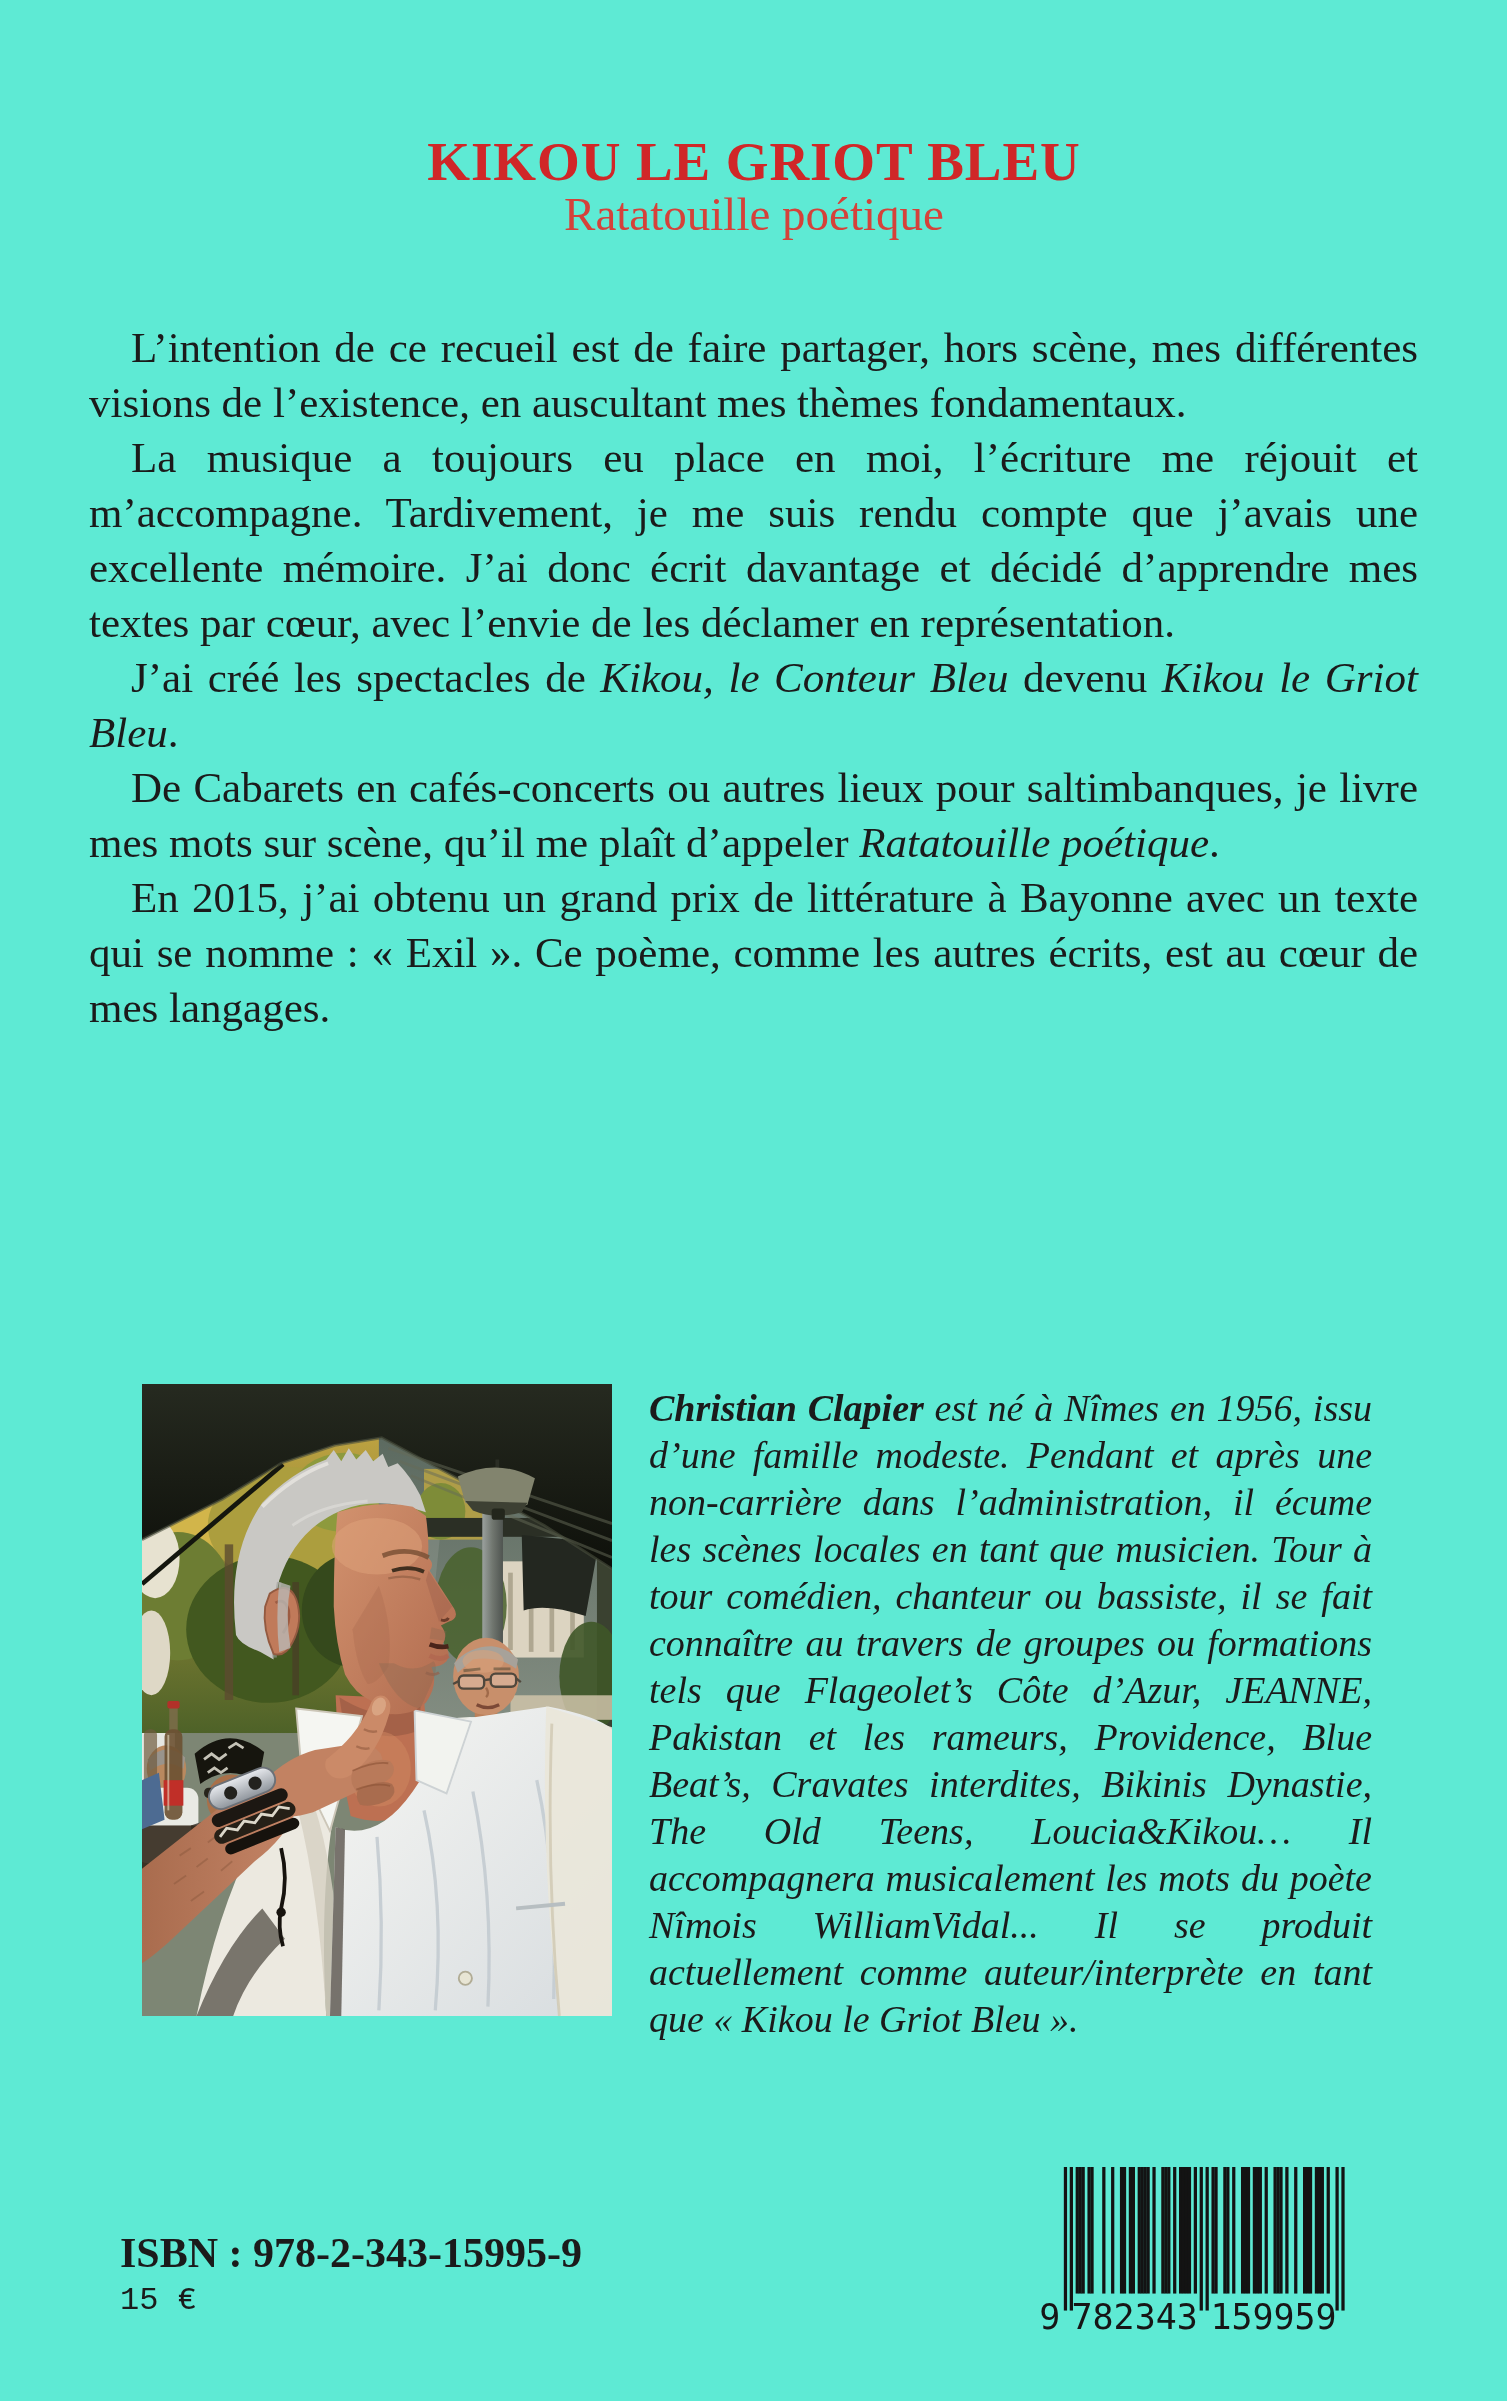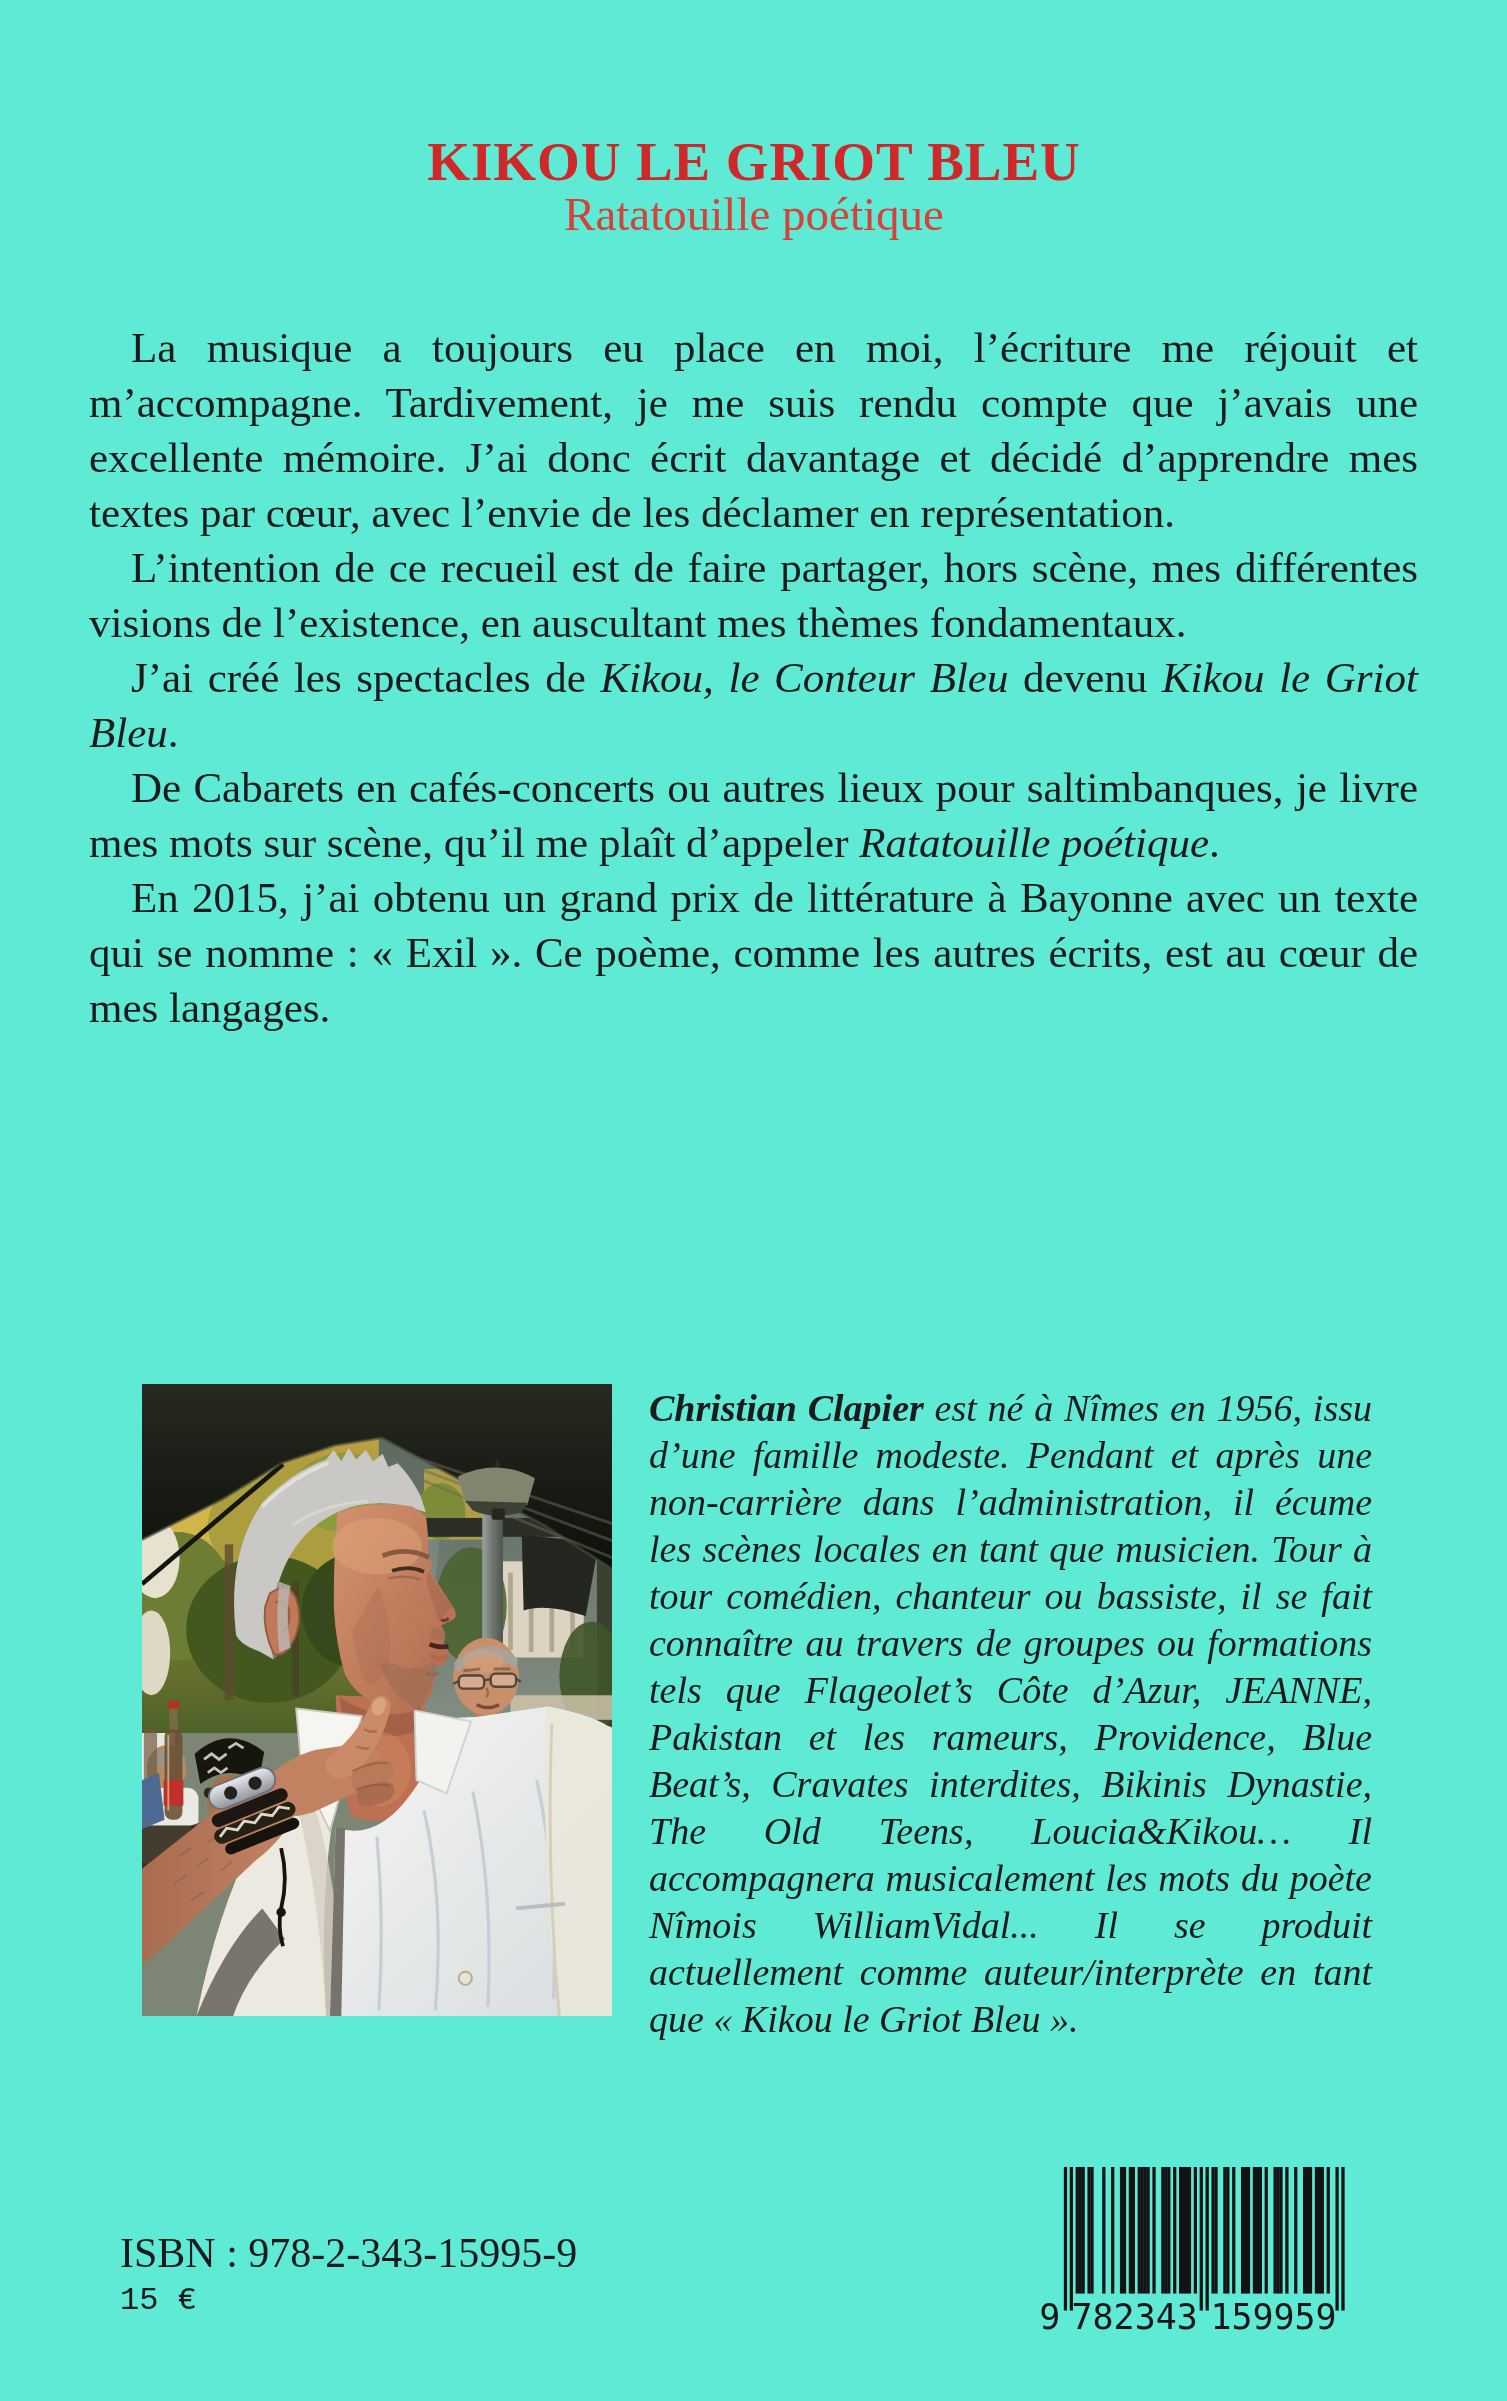--- a/index.html
+++ b/index.html
@@ -13,36 +13,36 @@
   .synopsis{position:absolute;left:89px;top:320px;width:1329px;
          font-size:43px;line-height:55px;text-align:justify;}
   .synopsis p{margin:0;text-indent:42px;}
   .synopsis p.avert{margin-top:45px;}
   .it{font-style:italic;}
   .bd{font-weight:700;font-style:italic;}
   .photo{position:absolute;left:142px;top:1384px;width:470px;height:632px;}
   .photo svg{display:block;}
   .bio{position:absolute;left:649px;top:1385px;width:723px;
        font-size:38px;line-height:47px;font-style:italic;text-align:justify;}
-  .isbn{position:absolute;left:120px;top:2230px;font-size:42px;line-height:1.1;}
+  .isbn{position:absolute;left:120px;top:2230px;font-size:42px;line-height:1.1;font-weight:bold;}
   .price{position:absolute;left:120px;top:2283px;font-size:32px;line-height:1.1;font-family:Liberation Mono, monospace;}
   .barcode-wrap{position:absolute;left:1039px;top:2167px;width:316px;height:170px;}
   .barcode-wrap text{font-family:"DejaVu Sans Mono",monospace;font-size:37px;fill:#161616;}
 </style>
 </head>
 <body>
 
 <div class="page">
 
   <h1 class="title">KIKOU LE GRIOT BLEU</h1>
   <div class="subtitle">Ratatouille poétique</div>
 
   <div class="synopsis">
+    <p><span>L’intention de ce recueil est de faire partager, hors scène, mes différentes visions de l’existence, en auscultant mes thèmes fondamentaux.</span></p>
     <p><span>La musique a toujours eu place en moi, l’écriture me réjouit et m’accompagne. Tardivement, je me suis rendu compte que j’avais une excellente mémoire. J’ai donc écrit davantage et décidé d’apprendre mes textes par cœur, avec l’envie de les déclamer en représentation.</span></p>
-    <p><span>L’intention de ce recueil est de faire partager, hors scène, mes différentes visions de l’existence, en auscultant mes thèmes fondamentaux.</span></p>
     <p><span>J’ai créé les spectacles de </span><span class="it">Kikou, le Conteur Bleu</span><span> devenu </span><span class="it">Kikou le Griot Bleu</span><span>.</span></p>
     <p><span>De Cabarets en cafés-concerts ou autres lieux pour saltimbanques, je livre mes mots sur scène, qu’il me plaît d’appeler </span><span class="it">Ratatouille poétique</span><span>.</span></p>
     <p><span>En 2015, j’ai obtenu un grand prix de littérature à Bayonne avec un texte qui se nomme : « Exil ». Ce poème, comme les autres écrits, est au cœur de mes langages.</span></p>
   </div>
 
   <div class="photo">
     <svg viewBox="0 0 500 670" width="470" height="632" preserveAspectRatio="none">
       <defs>
         <linearGradient id="gGlass" x1="0" y1="0" x2="0" y2="1">
             <stop offset="0" stop-color="#5c6a60"></stop>

